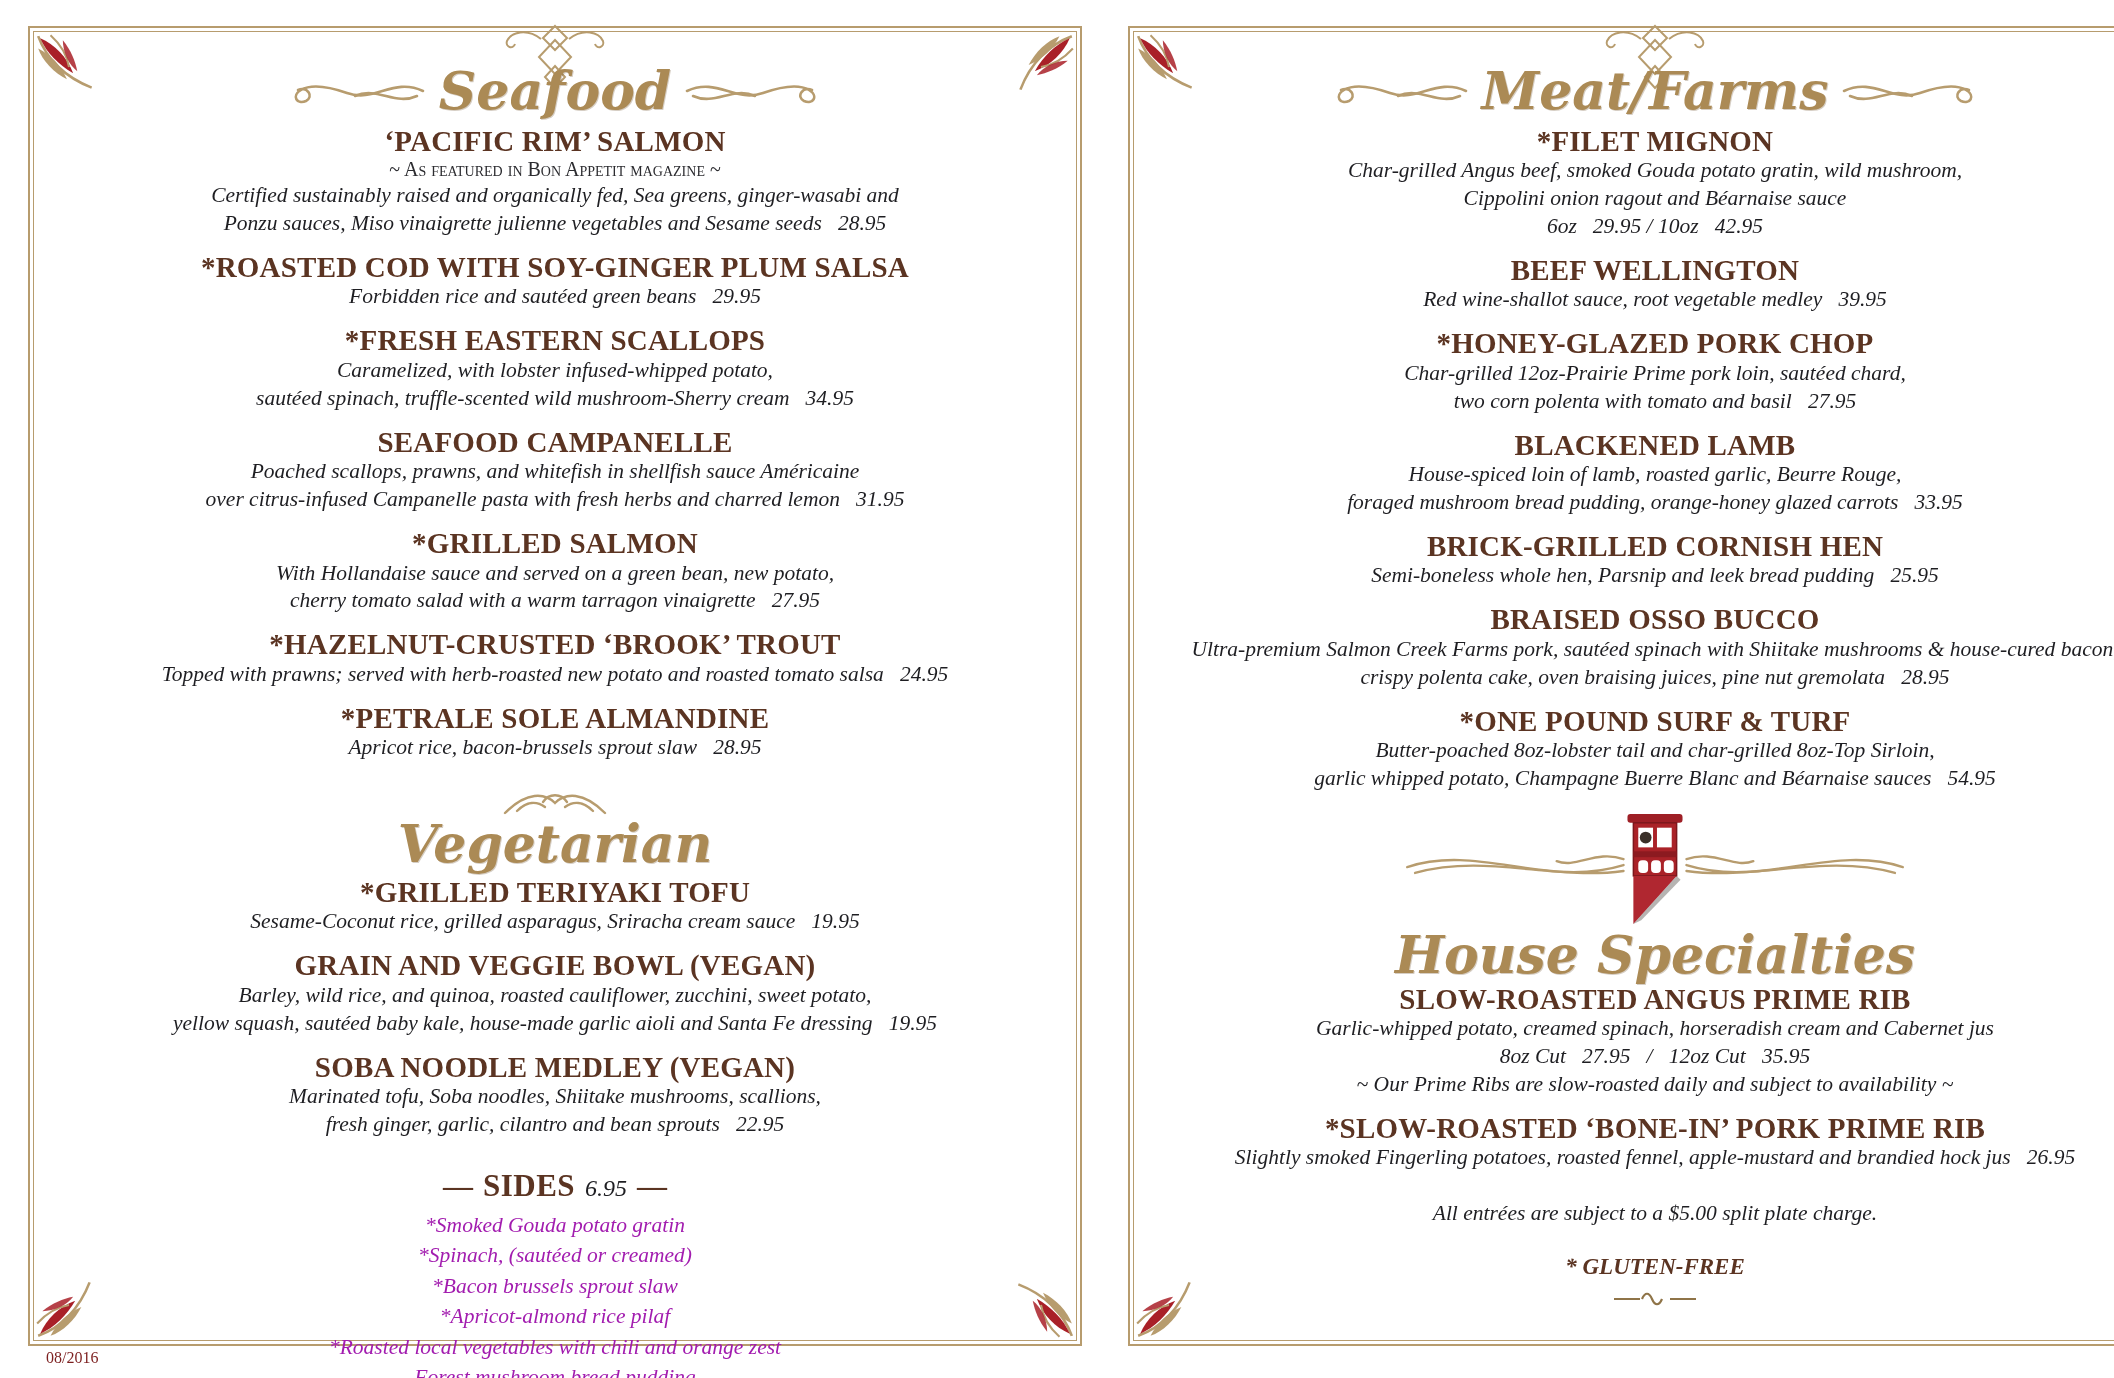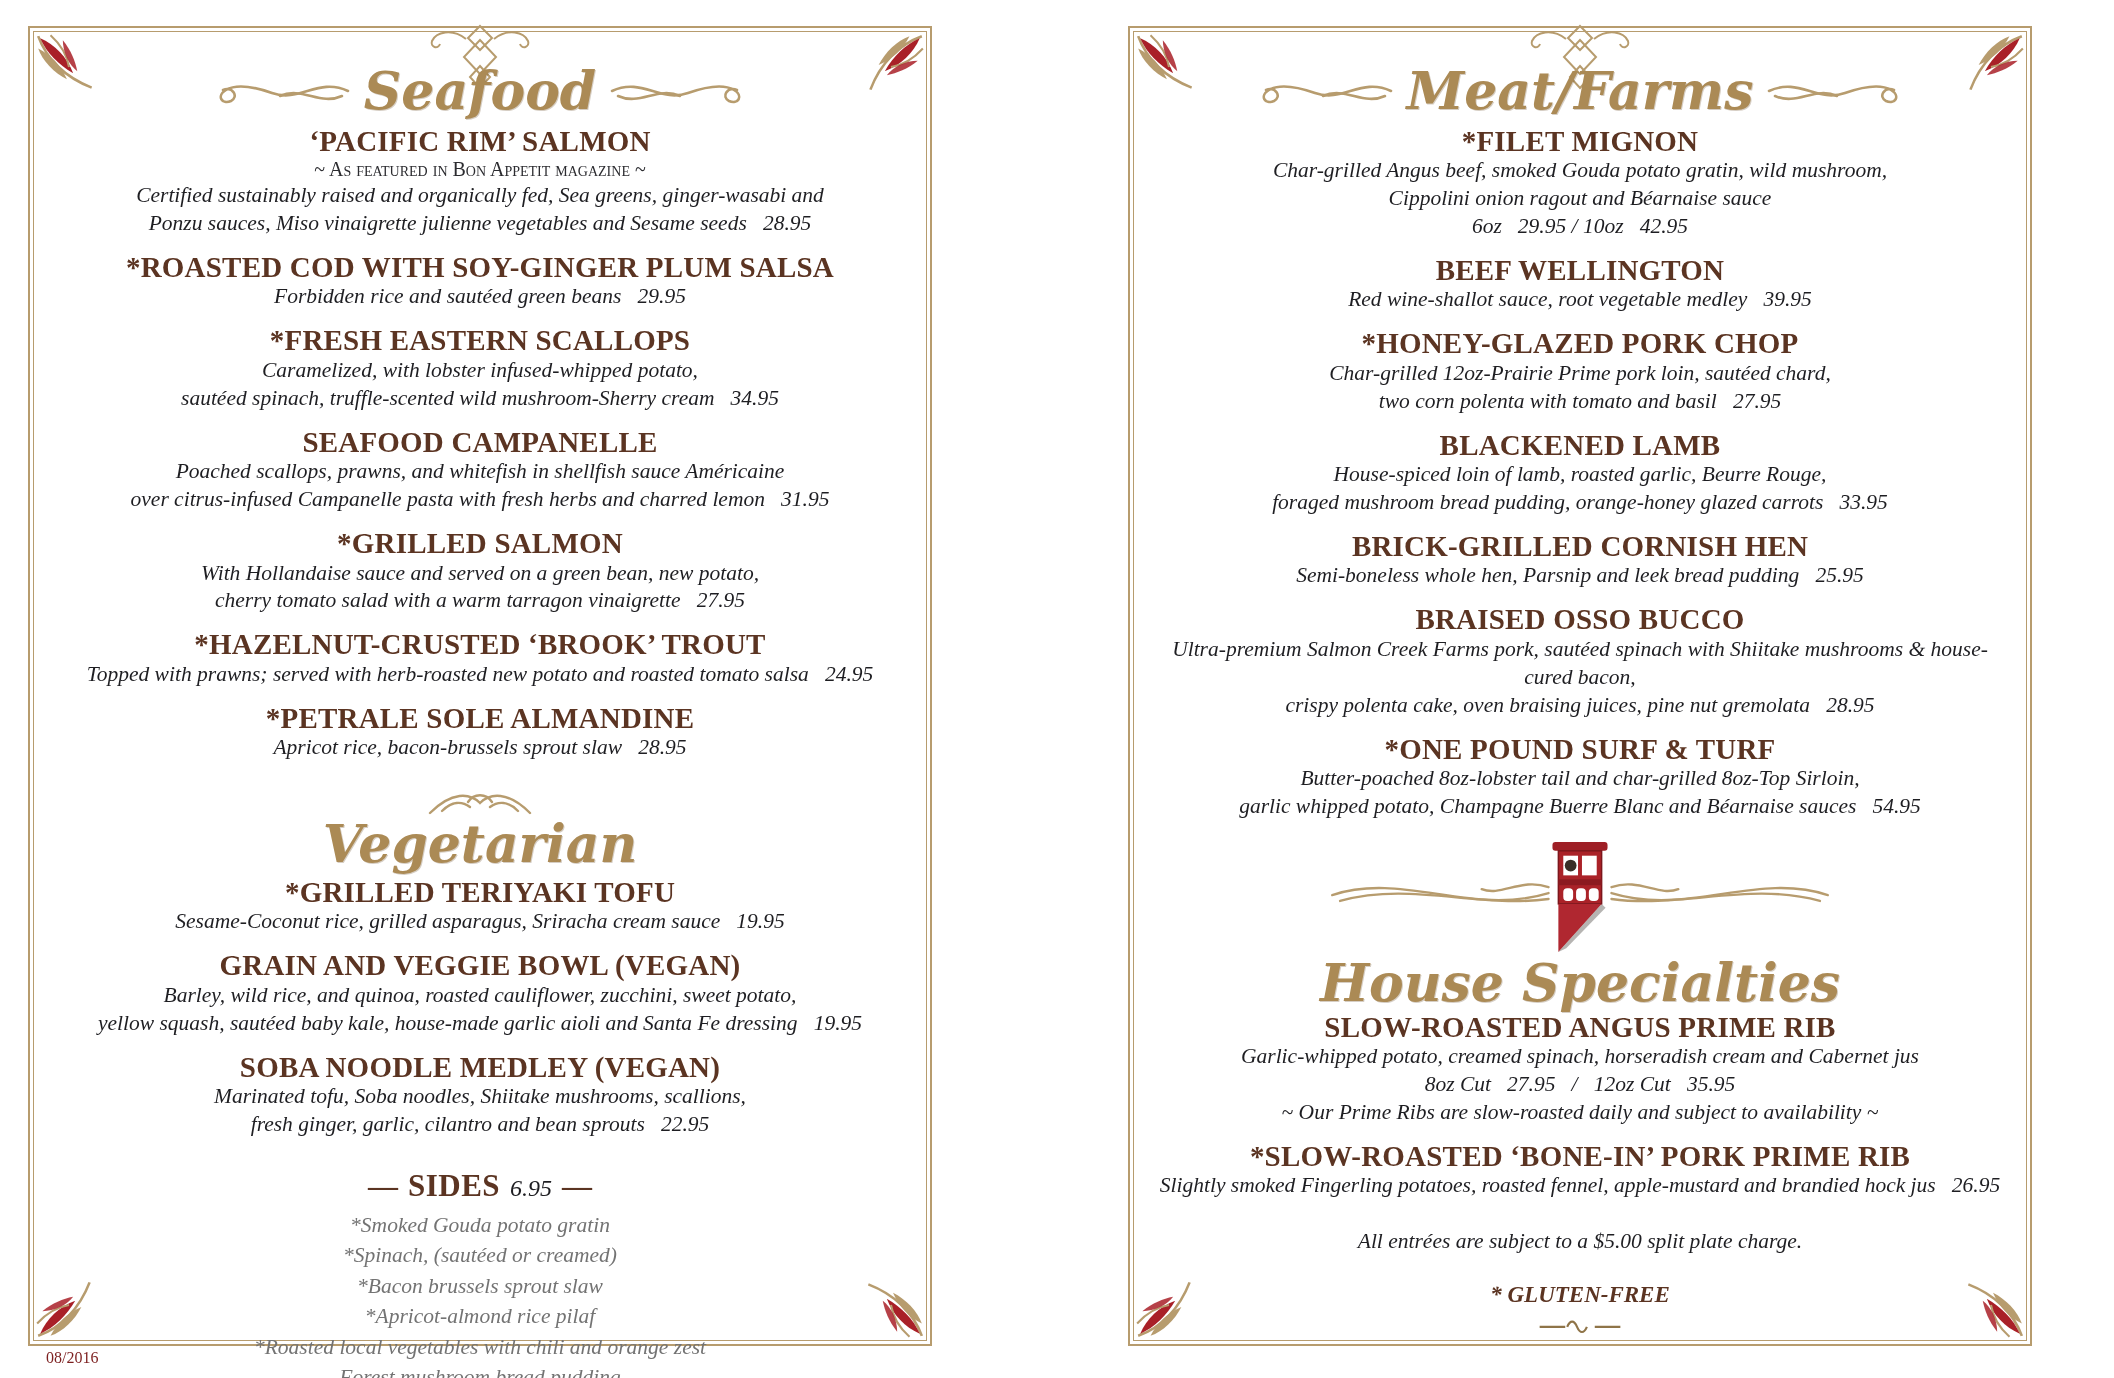--- a/index.html
+++ b/index.html
@@ -1,18 +1,18 @@
 <!DOCTYPE html>
 <html><head>
 <meta charset="utf-8">
 <style>
   html,body{margin:0;padding:0;background:#ffffff;}
   .canvas{position:relative;width:2114px;height:1378px;background:#ffffff;overflow:hidden;
           font-family:"Liberation Serif",serif;}
-  .page{position:absolute;top:26px;width:904px;height:1320px;border:2px solid #b79c6e;box-sizing:border-box;}
+  .page{position:absolute;top:26px;width:1054px;height:1320px;border:2px solid #b79c6e;box-sizing:border-box;}
   .page::before{content:"";position:absolute;inset:3px;border:1px solid #b79c6e;pointer-events:none;}
   .pageL{left:28px;}
   .pageR{left:1128px;}
   .content{position:relative;width:100%;height:100%;box-sizing:border-box;
            padding:34px 26px 0;display:flex;flex-direction:column;align-items:center;text-align:center;}
   
   .corner{position:absolute;width:72px;height:72px;}
   .corner.tl{top:2px;left:2px;}
   .corner.tr{top:2px;right:2px;transform:rotate(90deg);}
   .corner.br{bottom:2px;right:2px;transform:rotate(180deg);}
@@ -25,21 +25,21 @@
   .vegWrap{display:flex;flex-direction:column;align-items:center;margin:14px 0 4px;}
   .dish{margin-bottom:13px;}
   .dish .name{font-weight:bold;font-size:29px;color:#5b3422;line-height:1.12;letter-spacing:.2px;}
   .dish .subtitle{font-variant:small-caps;font-size:20px;color:#2c2c30;line-height:1.25;}
   .dish .line{font-style:italic;font-size:21.5px;color:#1e1e22;line-height:1.3;white-space:pre-wrap;}
   .sidesHead{display:flex;align-items:baseline;gap:10px;justify-content:center;
              color:#5b3422;margin:16px 0 6px;}
   .sidesHead .dash{font-weight:bold;font-size:30px;}
   .sidesHead .t{font-weight:bold;font-size:31px;letter-spacing:.5px;}
   .sidesHead .p{font-size:24px;font-style:italic;color:#1e1e22;}
-  .sideLine{font-style:italic;font-size:21.5px;color:#737373;line-height:1.42;}
+  .sideLine{font-style:italic;font-size:21.5px;color:#a21caf;line-height:1.42;}
   .edition{position:absolute;left:16px;bottom:-23px;font-size:16px;color:#7c1f1f;}
   .splitNote{font-style:italic;font-size:21.5px;color:#1e1e22;margin:16px 0 14px;}
   .gluten{font-weight:bold;font-style:italic;font-size:23px;color:#5b3422;margin:14px 0 2px;}
   .hsWrap{display:flex;flex-direction:column;align-items:center;margin-top:4px;}
   svg{display:block;}
 </style>
 </head>
 <body>
 
 <svg width="0" height="0" style="position:absolute">

